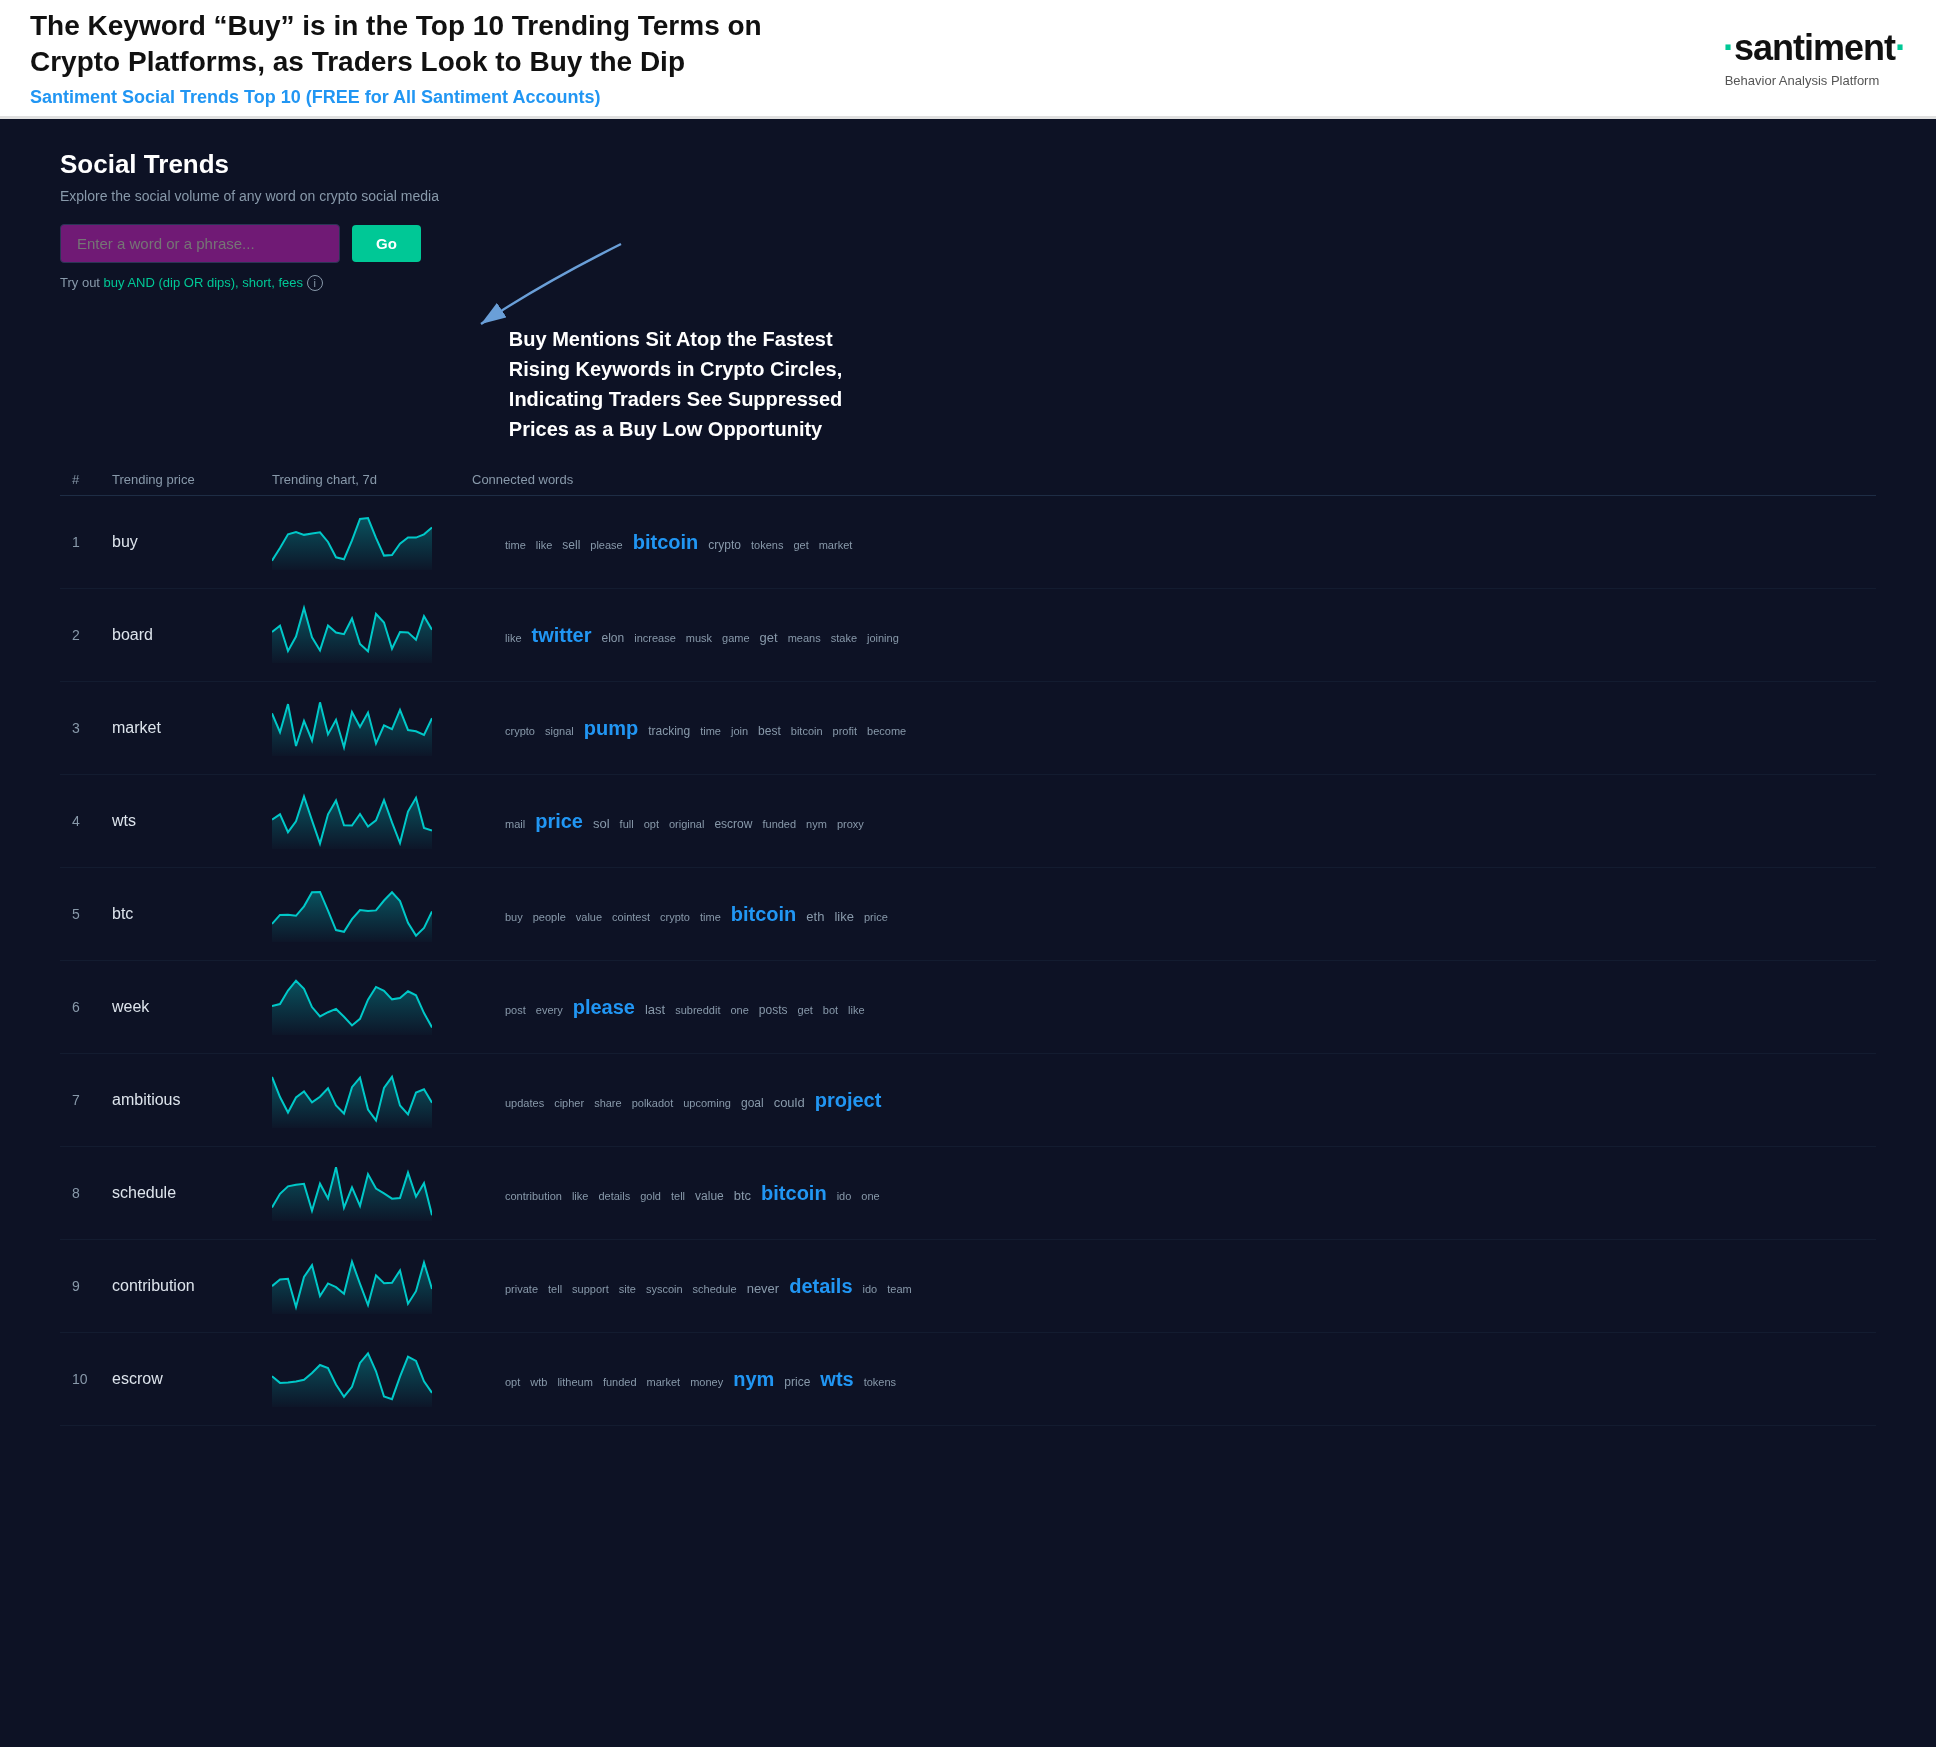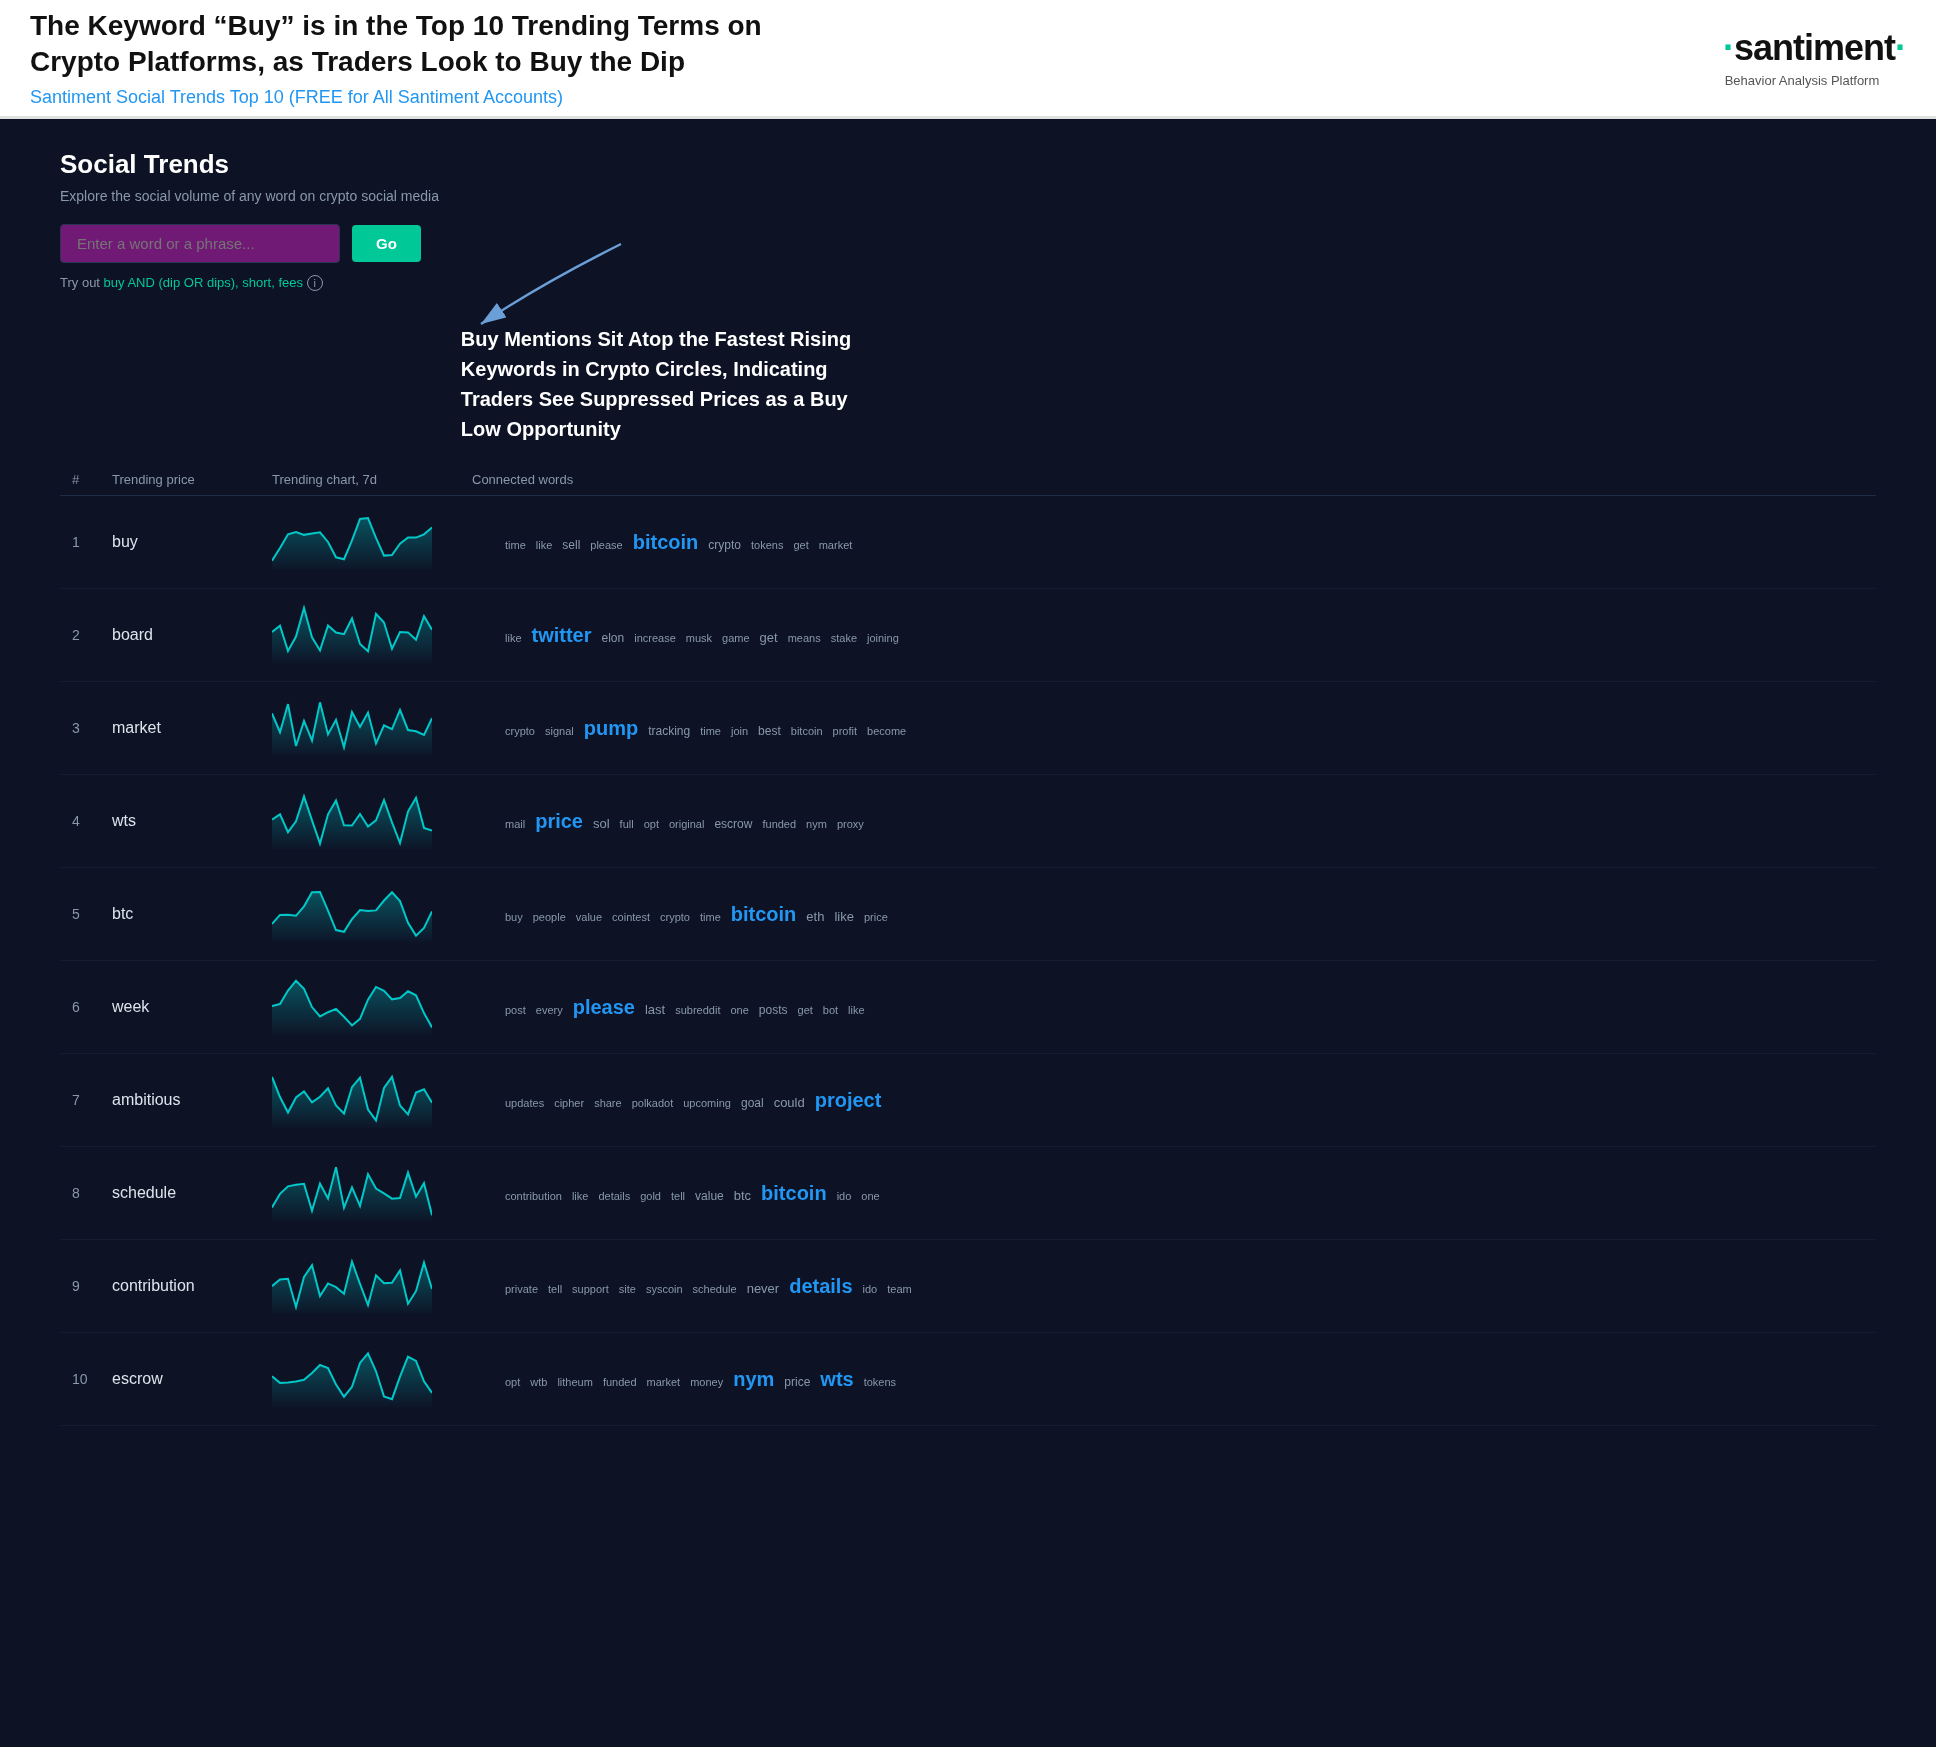--- a/index.html
+++ b/index.html
@@ -23,21 +23,21 @@
     .header-title h1 {
       font-size: 28px;
       font-weight: 800;
       color: #111;
       max-width: 750px;
       line-height: 1.3;
     }
     .header-title h2 {
       font-size: 18px;
       color: #2196f3;
-      font-weight: 400;
+      font-weight: 700;
       margin-top: 6px;
     }
     .logo-area {
       text-align: center;
     }
     .logo-text {
       font-size: 36px;
       font-weight: 700;
       color: #111;
       letter-spacing: -1px;
@@ -202,20 +202,21 @@
     }
     .callout-panel {
       padding-top: 10px;
       max-width: 420px;
     }
     .callout-panel p {
       font-size: 20px;
       font-weight: 700;
       line-height: 1.5;
       color: #fff;
+      margin-left: 48px;
     }
   </style>
 </head>
 <body>
 
 <div class="header">
   <div class="header-title">
     <h1>The Keyword “Buy” is in the Top 10 Trending Terms on Crypto Platforms, as Traders Look to Buy the Dip</h1>
     <h2>Santiment Social Trends Top 10 (FREE for All Santiment Accounts)</h2>
   </div>

